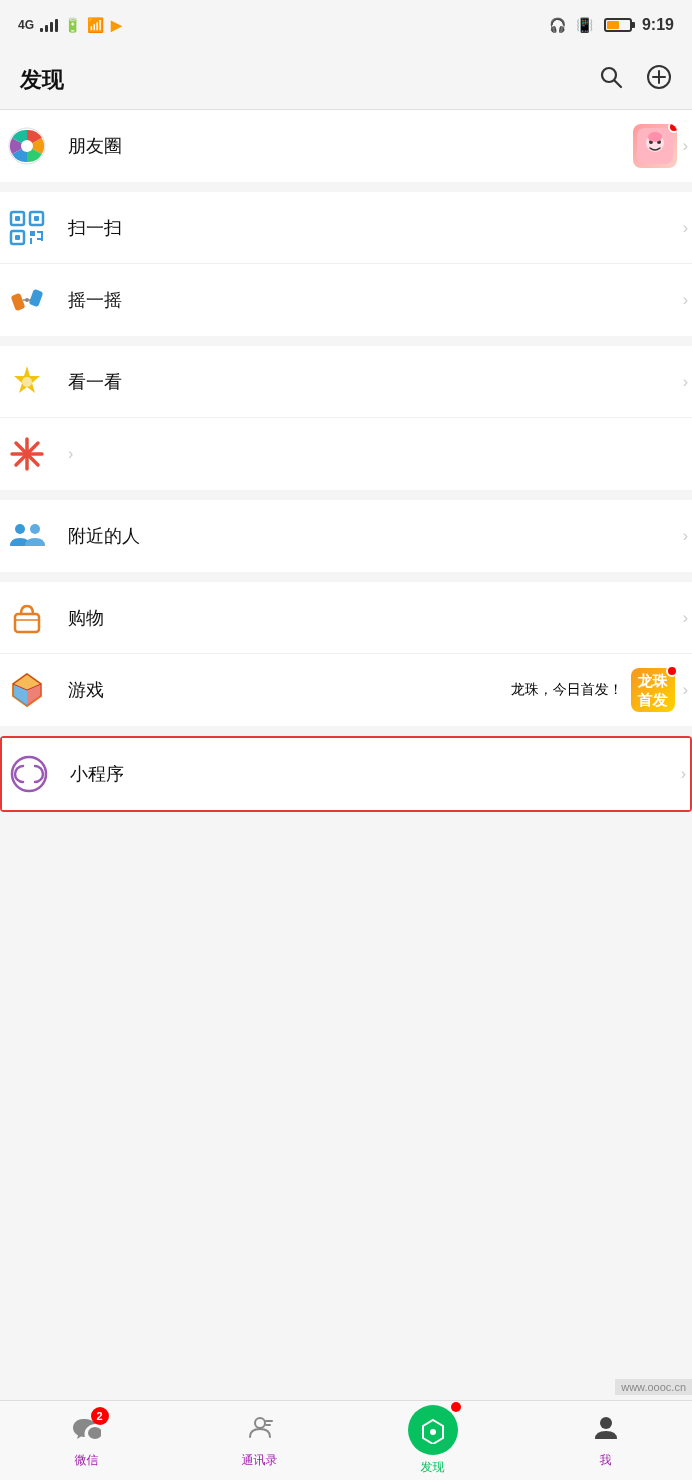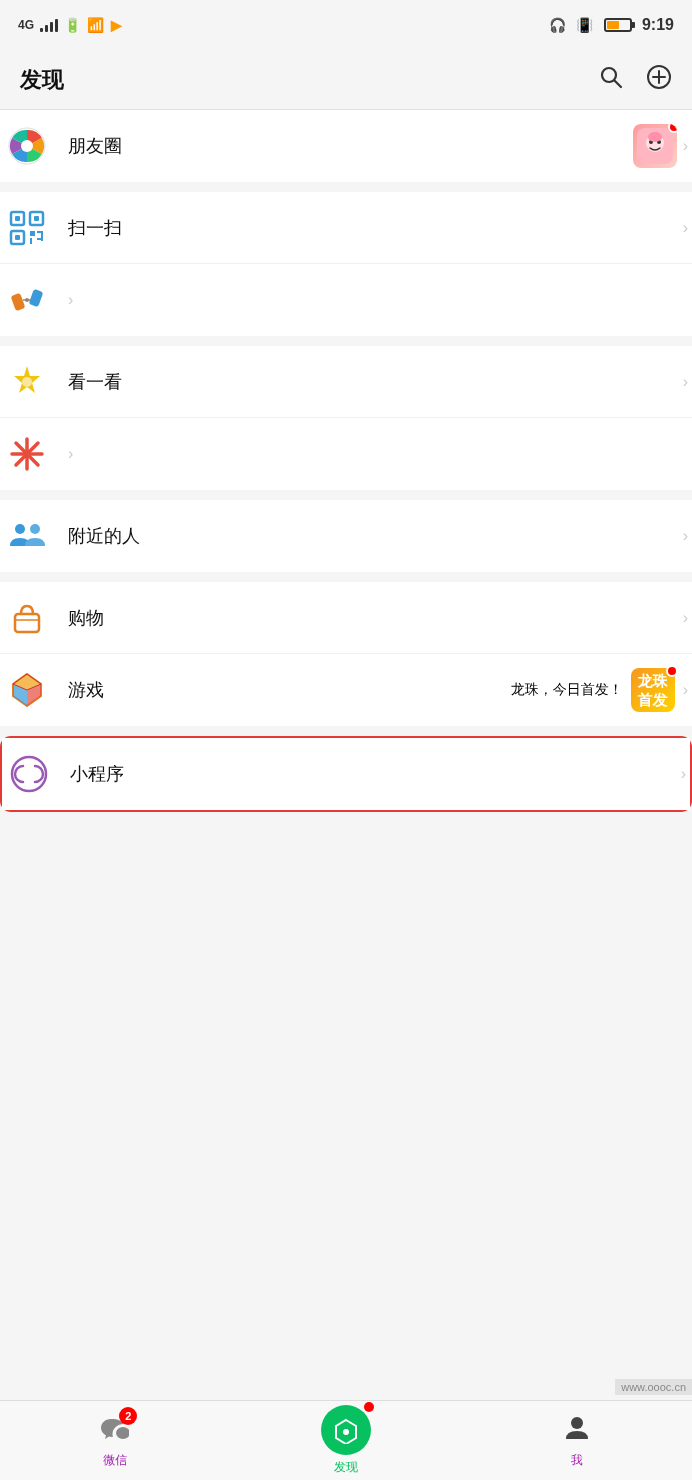--- a/index.html
+++ b/index.html
@@ -212,21 +212,21 @@
       border-radius: 50%;
       position: absolute;
       top: -3px;
       right: -3px;
       border: 2px solid #fff;
     }
 
     
     .mini-program-box {
       border: 2.5px solid #e53935;
-      border-radius: 11px;
+      border-radius: 4px;
     }
 
     
     .tabbar {
       position: fixed;
       bottom: 0;
       left: 0;
       width: 692px;
       height: 80px;
       background: #f8f8f8;
@@ -420,20 +420,21 @@
     <div class="menu-icon">
       <svg width="40" height="40" viewBox="0 0 40 40">
 
         <rect x="6" y="14" width="10" height="16" rx="3" fill="#e67e22" transform="rotate(-20,11,22)"></rect>
         <rect x="24" y="10" width="10" height="16" rx="3" fill="#3a9ad9" transform="rotate(20,29,18)"></rect>
 
         <circle cx="20" cy="20" r="2" fill="#888"></circle>
         <line x1="16" y1="20" x2="24" y2="20" stroke="#888" stroke-width="1.5"></line>
       </svg>
     </div>
+    <span class="menu-label">摇一摇</span>
     <div class="menu-right">
       <span class="chevron">›</span>
     </div>
   </div>
 </div>
 
 <div class="section" style="margin-bottom:10px;">
   <div class="menu-item">
     <div class="menu-icon">
       <svg width="40" height="40" viewBox="0 0 40 40">
@@ -548,20 +549,31 @@
       <svg width="28" height="28" viewBox="0 0 28 28">
         <path d="M10 6 C4 6 0 10 0 15 C0 18 2 21 5 22.5 L4 26 L8 23.5 C9 23.8 10 24 11 24 C11.3 24 11.6 24 11.9 23.97 C11.6 23 11.5 22 11.5 21 C11.5 15.5 16.5 11 22.5 11 C22.7 11 22.9 11 23.1 11 C22 8 16.5 6 10 6 Z" fill="#888"></path>
         <path d="M22.5 13 C18 13 14.5 16 14.5 20 C14.5 24 18 27 22.5 27 C23.5 27 24.5 26.8 25.5 26.5 L28 28 L27.2 25.3 C28.3 24.2 29 22.7 29 21" fill="none" stroke="#888" stroke-width="0"></path>
         <ellipse cx="22" cy="20" rx="7" ry="6" fill="#888"></ellipse>
       </svg>
       <div class="tab-badge">2</div>
     </div>
     <span class="tab-label">微信</span>
   </div>
 
+  <div class="tab-item">
+    <div class="tab-icon">
+      <svg width="28" height="28" viewBox="0 0 28 28">
+        <circle cx="14" cy="10" r="5" fill="none" stroke="#888" stroke-width="2"></circle>
+        <path d="M4 24 Q4 16 14 16 Q24 16 24 24" fill="none" stroke="#888" stroke-width="2" stroke-linecap="round"></path>
+        <line x1="20" y1="8" x2="26" y2="8" stroke="#888" stroke-width="2" stroke-linecap="round"></line>
+        <line x1="20" y1="12" x2="24" y2="12" stroke="#888" stroke-width="2" stroke-linecap="round"></line>
+      </svg>
+    </div>
+    <span class="tab-label">通讯录</span>
+  </div>
 
   <div class="tab-item">
     <div class="tab-icon active">
       <div class="wechat-circle">
         <svg width="28" height="28" viewBox="0 0 28 28">
           <path d="M14 4 L24 10 L24 22 L14 28 L4 22 L4 10 Z" fill="none" stroke="#fff" stroke-width="2"></path>
           <circle cx="14" cy="16" r="3" fill="#fff"></circle>
         </svg>
         <div class="tab-dot" style="top:-3px;right:-3px;"></div>
       </div>

